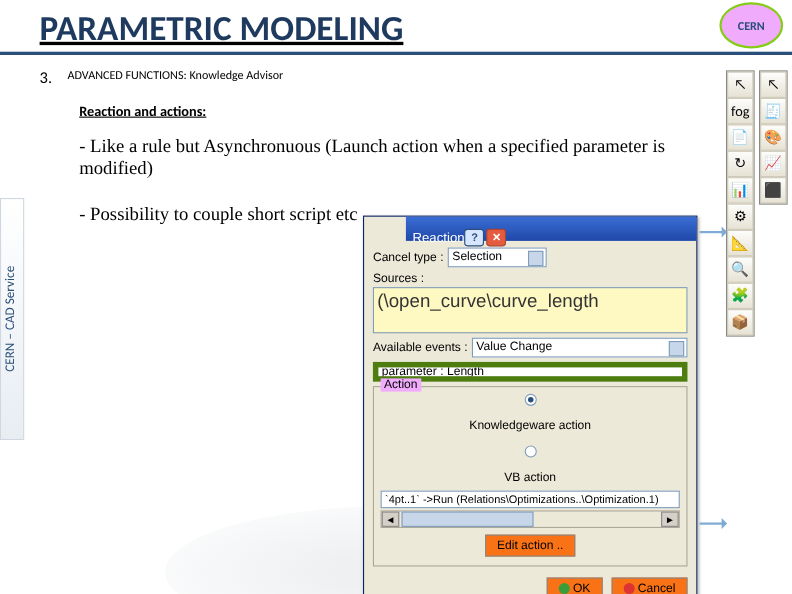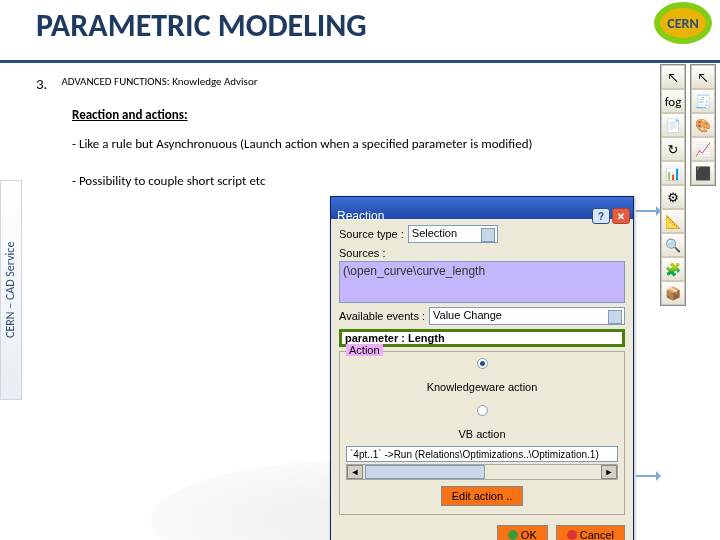--- a/index.html
+++ b/index.html
@@ -4,49 +4,50 @@
 <style>
   * { box-sizing: border-box; margin: 0; padding: 0; }
   body {
     width: 720px; height: 540px;
     font-family: Calibri, Arial, sans-serif;
     background: #fff;
     position: relative;
     overflow: hidden;
   }
   .header {
-    padding: 6px 0 15px 36px;
+    padding: 6px 0 2px 36px;
     border-bottom: 3px solid #2a4e7a;
     position: relative;
+    text-decoration: underline;
   }
   .header h1 {
     font-size: 32px;
     color: #1f3a5f;
     font-weight: 600;
     letter-spacing: 0px;
   }
   .cern-logo {
     position: absolute;
     right: 8px; top: 2px;
     width: 58px; height: 42px;
     border-radius: 50%;
-    border: 6px solid #84cc16;
+    border: 2px solid #84cc16;
     display: flex; align-items: center; justify-content: center;
-    font-size: 14px; color: #2a4e7a; font-weight: bold;
-    background: #eab308;
+    font-size: 11px; color: #2a4e7a; font-weight: bold;
+    background: #f0abfc;
   }
   .content {
     padding: 12px 0 0 36px;
     position: relative;
   }
   .num-line { display: flex; gap: 14px; margin-bottom: 14px; }
   .num { font-size: 15px; }
   .section-title { font-size: 11px; }
   .subhead { font-size: 13px; text-decoration: underline; margin: 0 0 14px 36px; font-weight: bold;}
-  .bullet { font-size: 13px; margin: 0 0 22px 36px; max-width: 560px;}
+  .bullet { font-size: 17px; margin: 0 0 22px 36px; max-width: 560px; font-family: Liberation Serif, serif;}
   
   .side-label {
     position: absolute;
     left: 0; top: 180px;
     width: 22px; height: 220px;
     background: linear-gradient(#e8edf2,#fff);
     writing-mode: vertical-rl;
     transform: rotate(180deg);
     font-size: 12px;
     color: #2a4e7a;
@@ -63,23 +64,24 @@
     border: 1px solid #0a246a;
     background: #ece9d8;
     font-family: Tahoma, Arial, sans-serif;
     font-size: 11px;
     box-shadow: 1px 1px 3px rgba(0,0,0,.3);
   }
   .titlebar {
     height: 22px;
     background: linear-gradient(#3b6ed5,#1f48a8);
     color: #fff;
-    display: flex; align-items: center; justify-content: space-between;
+    display: flex; align-items: center; 
     padding: 16px 3px 0 6px;
     font-size: 12px;
+    margin-left: 38px;
   }
   .tb-btns { display: flex; gap: 2px; }
   .tb-btn {
     width: 18px; height: 16px;
     background: #d6e6ff;
     border: 1px solid #2a4e7a;
     border-radius: 3px;
     display: flex; align-items: center; justify-content: center;
     font-size: 10px; color: #2a4e7a; font-weight: bold;
   }
@@ -91,29 +93,28 @@
     background: #fff; border: 1px solid #7f9db9;
     height: 18px; padding: 1px 14px 1px 3px;
     font-size: 11px; position: relative; min-width: 90px;
   }
   .select::after {
     content: ""; position: absolute; right: 2px; top: 2px;
     width: 12px; height: 12px;
     background: #c8d6ea; border: 1px solid #7f9db9;
   }
   .listbox {
-    background: #c4b5fd; border: 1px solid #7f9db9;
+    background: #fef9c3; border: 1px solid #7f9db9;
     height: 42px; padding: 2px 3px;
-    font-size: 12px; color: #333; margin-bottom: 4px;
+    font-size: 17px; color: #333; margin-bottom: 4px;
   }
   .txt {
-    background: #fff; border: 3px solid #4d7c0f;
+    background: #fff; border: 5px solid #4d7c0f;
     height: 18px; padding: 1px 3px; font-size: 11px;
     width: 100%;
-    font-weight: bold;
   }
   .groupbox {
     border: 1px solid #aca899; padding: 6px; margin-top: 4px;
     position: relative;
   }
   .groupbox .glabel {
     position: absolute; top: -8px; left: 6px;
     background: #f0abfc; padding: 0 3px; font-size: 11px;
   }
   .radio-row { display: flex; gap: 12px; margin-bottom: 6px; align-items: center; flex-direction: column;}
@@ -201,21 +202,21 @@
 <div class="dialog">
   <div class="titlebar">
     <span>Reaction</span>
     <div class="tb-btns">
       <div class="tb-btn">?</div>
       <div class="tb-btn tb-close">✕</div>
     </div>
   </div>
   <div class="dlg-body">
     <div class="row">
-      <span class="lbl">Source type :</span>
+      <span class="lbl">Cancel type :</span>
       <div class="select">Selection</div>
     </div>
     <div class="lbl" style="margin-bottom:2px">Sources :</div>
     <div class="listbox">(\open_curve\curve_length</div>
     <div class="row">
       <span class="lbl">Available events :</span>
       <div class="select" style="flex:1">Value Change</div>
     </div>
     <input class="txt" value="parameter : Length" style="">
     <div class="groupbox">

